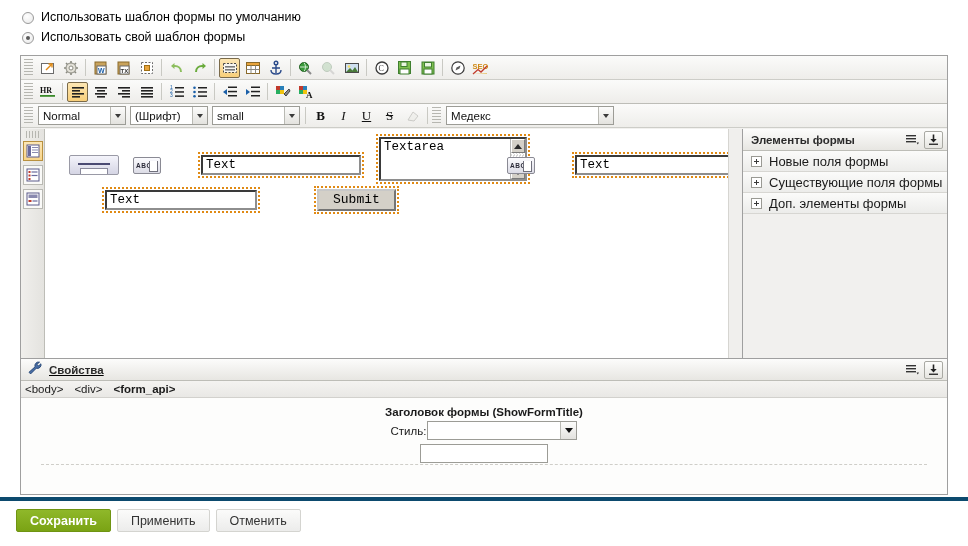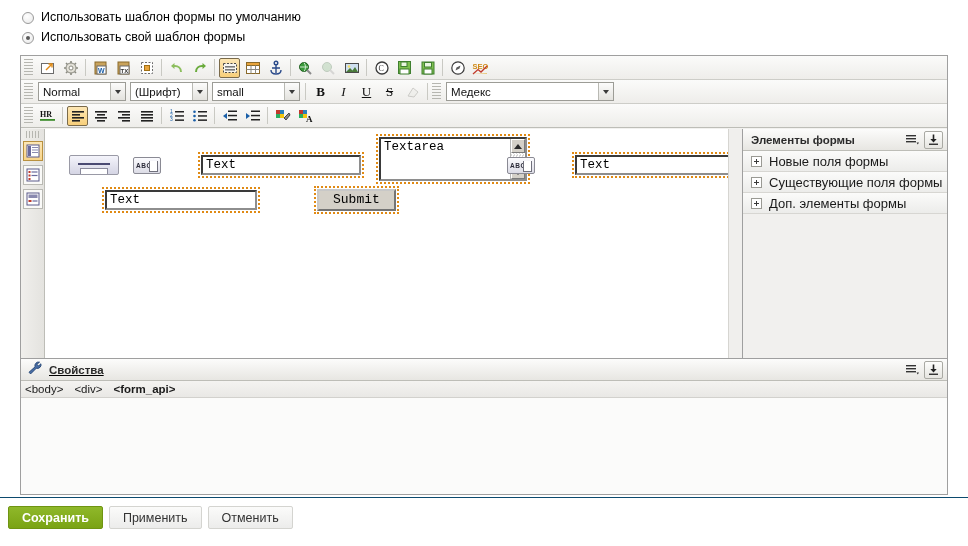--- a/index.html
+++ b/index.html
@@ -257,21 +257,21 @@
     margin: 0 auto; display: block;
   }
   .pr-divider {
     position: absolute; left: 20px; right: 20px; top: 66px;
     border-top: 1px dashed #cfcec9;
   }
 
   
   .bottom {
     position: absolute; left: 0; top: 497px; right: 0; bottom: 0;
-    background: #ffffff; border-top: 1px solid #0c4a6e;
+    background: #ffffff; border-top: 4px solid #0c4a6e; padding-left: 8px;
   }
   .btns { display: flex; align-items: center; padding: 8px 0 0 8px; gap: 6px; }
   .btn {
     height: 23px; padding: 0 13px;
     display: flex; align-items: center; justify-content: center;
     font-size: 12.5px; font-weight: bold; cursor: pointer;
     border-radius: 2px;
   }
   .btn-primary {
     background: linear-gradient(to bottom,#8fb82a,#7aa314);
@@ -424,20 +424,140 @@
       </span>
       <span class="tbtn">
         <svg width="17" height="16" viewBox="0 0 17 16">
             <text x="0.5" y="8.5" font-size="7.5" font-weight="bold" fill="#d08a16" font-family="'Liberation Sans',sans-serif">SEO</text>
             <path d="M1 14 L6 9.5 L9 12 L15 6" fill="none" stroke="#c0392b" stroke-width="1.3"></path>
             <path d="M1 14 H15 V13 Z" fill="#e8c87a"></path>
           </svg>
       </span>
     </div>
 
+    <div class="tb-row" style="border-bottom:1px solid #bdbdb7;">
+      <span class="grip"></span>
+      <span class="tbtn">
+        <svg width="18" height="16" viewBox="0 0 18 16">
+            <text x="1" y="9" font-size="8" font-weight="bold" fill="#111" font-family="'Liberation Serif',serif">HR</text>
+            <rect x="1" y="11" width="15" height="1.8" fill="#3a8a2a"></rect>
+          </svg>
+      </span>
+      <span class="sep"></span>
+      <span class="tbtn active">
+        <svg width="16" height="16" viewBox="0 0 16 16">
+            <g fill="#222">
+              <rect x="2" y="3" width="12" height="1.6"></rect>
+              <rect x="2" y="6" width="8" height="1.6"></rect>
+              <rect x="2" y="9" width="12" height="1.6"></rect>
+              <rect x="2" y="12" width="8" height="1.6"></rect>
+            </g>
+          </svg>
+      </span>
+      <span class="tbtn">
+        <svg width="16" height="16" viewBox="0 0 16 16">
+            <g fill="#222">
+              <rect x="2" y="3" width="12" height="1.6"></rect>
+              <rect x="4" y="6" width="8" height="1.6"></rect>
+              <rect x="2" y="9" width="12" height="1.6"></rect>
+              <rect x="4" y="12" width="8" height="1.6"></rect>
+            </g>
+          </svg>
+      </span>
+      <span class="tbtn">
+        <svg width="16" height="16" viewBox="0 0 16 16">
+            <g fill="#222">
+              <rect x="2" y="3" width="12" height="1.6"></rect>
+              <rect x="6" y="6" width="8" height="1.6"></rect>
+              <rect x="2" y="9" width="12" height="1.6"></rect>
+              <rect x="6" y="12" width="8" height="1.6"></rect>
+            </g>
+          </svg>
+      </span>
+      <span class="tbtn">
+        <svg width="16" height="16" viewBox="0 0 16 16">
+            <g fill="#222">
+              <rect x="2" y="3" width="12" height="1.6"></rect>
+              <rect x="2" y="6" width="12" height="1.6"></rect>
+              <rect x="2" y="9" width="12" height="1.6"></rect>
+              <rect x="2" y="12" width="12" height="1.6"></rect>
+            </g>
+          </svg>
+      </span>
+      <span class="sep"></span>
+      <span class="tbtn">
+        <svg width="16" height="16" viewBox="0 0 16 16">
+            <g fill="#222">
+              <rect x="6" y="3" width="9" height="1.5"></rect>
+              <rect x="6" y="7.2" width="9" height="1.5"></rect>
+              <rect x="6" y="11.4" width="9" height="1.5"></rect>
+            </g>
+            <g fill="#1a5fa8" font-size="5" font-family="'Liberation Sans',sans-serif">
+              <text x="1" y="5">1</text>
+              <text x="1" y="9.2">2</text>
+              <text x="1" y="13.4">3</text>
+            </g>
+          </svg>
+      </span>
+      <span class="tbtn">
+        <svg width="16" height="16" viewBox="0 0 16 16">
+            <g fill="#222">
+              <rect x="6" y="3" width="9" height="1.5"></rect>
+              <rect x="6" y="7.2" width="9" height="1.5"></rect>
+              <rect x="6" y="11.4" width="9" height="1.5"></rect>
+            </g>
+            <g fill="#1a5fa8">
+              <circle cx="2.5" cy="3.8" r="1.3"></circle>
+              <circle cx="2.5" cy="8" r="1.3"></circle>
+              <circle cx="2.5" cy="12.2" r="1.3"></circle>
+            </g>
+          </svg>
+      </span>
+      <span class="sep"></span>
+      <span class="tbtn">
+        <svg width="16" height="16" viewBox="0 0 16 16">
+            <g fill="#222">
+              <rect x="6" y="2.5" width="9" height="1.5"></rect>
+              <rect x="6" y="6.8" width="9" height="1.5"></rect>
+              <rect x="6" y="11" width="9" height="1.5"></rect>
+            </g>
+            <path d="M5 5 L1 8 L5 11 Z" fill="#1a5fa8"></path>
+          </svg>
+      </span>
+      <span class="tbtn">
+        <svg width="16" height="16" viewBox="0 0 16 16">
+            <g fill="#222">
+              <rect x="6" y="2.5" width="9" height="1.5"></rect>
+              <rect x="6" y="6.8" width="9" height="1.5"></rect>
+              <rect x="6" y="11" width="9" height="1.5"></rect>
+            </g>
+            <path d="M1 5 L5 8 L1 11 Z" fill="#1a5fa8"></path>
+          </svg>
+      </span>
+      <span class="sep"></span>
+      <span class="tbtn">
+        <svg width="16" height="16" viewBox="0 0 16 16">
+            <rect x="1" y="2" width="4" height="4" fill="#c0392b"></rect>
+            <rect x="5" y="2" width="4" height="4" fill="#2980b9"></rect>
+            <rect x="1" y="6" width="4" height="4" fill="#27ae60"></rect>
+            <rect x="5" y="6" width="4" height="4" fill="#f1c40f"></rect>
+            <path d="M9 10 L14 5 L15 7 L11 12 Z" fill="#888" stroke="#444"></path>
+          </svg>
+      </span>
+      <span class="tbtn">
+        <svg width="16" height="16" viewBox="0 0 16 16">
+            <rect x="1" y="2" width="4" height="4" fill="#c0392b"></rect>
+            <rect x="5" y="2" width="4" height="4" fill="#2980b9"></rect>
+            <rect x="1" y="6" width="4" height="4" fill="#27ae60"></rect>
+            <rect x="5" y="6" width="4" height="4" fill="#f1c40f"></rect>
+            <text x="8" y="14" font-size="9" font-weight="bold" fill="#111" font-family="'Liberation Serif',serif">A</text>
+          </svg>
+      </span>
+    </div>
+
     <div class="tb-row">
       <span class="grip"></span>
       <span class="selwrap sel-normal">
         <span class="val">Normal</span>
         <span class="arrow">
             <i></i>
           </span>
       </span>
       <span class="selwrap sel-font">
         <span class="val">(Шрифт)</span>
@@ -469,140 +589,20 @@
             <path d="M3 12 L8 4 L13 8 L9 13 Z" fill="#e9e9e4" stroke="#8a8a84"></path>
           </svg>
       </span>
       <span class="sep"></span>
       <span class="grip"></span>
       <span class="selwrap sel-site">
         <span class="val">Медекс</span>
         <span class="arrow">
             <i></i>
           </span>
-      </span>
-    </div>
-
-    <div class="tb-row" style="border-bottom:1px solid #bdbdb7;">
-      <span class="grip"></span>
-      <span class="tbtn">
-        <svg width="18" height="16" viewBox="0 0 18 16">
-            <text x="1" y="9" font-size="8" font-weight="bold" fill="#111" font-family="'Liberation Serif',serif">HR</text>
-            <rect x="1" y="11" width="15" height="1.8" fill="#3a8a2a"></rect>
-          </svg>
-      </span>
-      <span class="sep"></span>
-      <span class="tbtn active">
-        <svg width="16" height="16" viewBox="0 0 16 16">
-            <g fill="#222">
-              <rect x="2" y="3" width="12" height="1.6"></rect>
-              <rect x="2" y="6" width="8" height="1.6"></rect>
-              <rect x="2" y="9" width="12" height="1.6"></rect>
-              <rect x="2" y="12" width="8" height="1.6"></rect>
-            </g>
-          </svg>
-      </span>
-      <span class="tbtn">
-        <svg width="16" height="16" viewBox="0 0 16 16">
-            <g fill="#222">
-              <rect x="2" y="3" width="12" height="1.6"></rect>
-              <rect x="4" y="6" width="8" height="1.6"></rect>
-              <rect x="2" y="9" width="12" height="1.6"></rect>
-              <rect x="4" y="12" width="8" height="1.6"></rect>
-            </g>
-          </svg>
-      </span>
-      <span class="tbtn">
-        <svg width="16" height="16" viewBox="0 0 16 16">
-            <g fill="#222">
-              <rect x="2" y="3" width="12" height="1.6"></rect>
-              <rect x="6" y="6" width="8" height="1.6"></rect>
-              <rect x="2" y="9" width="12" height="1.6"></rect>
-              <rect x="6" y="12" width="8" height="1.6"></rect>
-            </g>
-          </svg>
-      </span>
-      <span class="tbtn">
-        <svg width="16" height="16" viewBox="0 0 16 16">
-            <g fill="#222">
-              <rect x="2" y="3" width="12" height="1.6"></rect>
-              <rect x="2" y="6" width="12" height="1.6"></rect>
-              <rect x="2" y="9" width="12" height="1.6"></rect>
-              <rect x="2" y="12" width="12" height="1.6"></rect>
-            </g>
-          </svg>
-      </span>
-      <span class="sep"></span>
-      <span class="tbtn">
-        <svg width="16" height="16" viewBox="0 0 16 16">
-            <g fill="#222">
-              <rect x="6" y="3" width="9" height="1.5"></rect>
-              <rect x="6" y="7.2" width="9" height="1.5"></rect>
-              <rect x="6" y="11.4" width="9" height="1.5"></rect>
-            </g>
-            <g fill="#1a5fa8" font-size="5" font-family="'Liberation Sans',sans-serif">
-              <text x="1" y="5">1</text>
-              <text x="1" y="9.2">2</text>
-              <text x="1" y="13.4">3</text>
-            </g>
-          </svg>
-      </span>
-      <span class="tbtn">
-        <svg width="16" height="16" viewBox="0 0 16 16">
-            <g fill="#222">
-              <rect x="6" y="3" width="9" height="1.5"></rect>
-              <rect x="6" y="7.2" width="9" height="1.5"></rect>
-              <rect x="6" y="11.4" width="9" height="1.5"></rect>
-            </g>
-            <g fill="#1a5fa8">
-              <circle cx="2.5" cy="3.8" r="1.3"></circle>
-              <circle cx="2.5" cy="8" r="1.3"></circle>
-              <circle cx="2.5" cy="12.2" r="1.3"></circle>
-            </g>
-          </svg>
-      </span>
-      <span class="sep"></span>
-      <span class="tbtn">
-        <svg width="16" height="16" viewBox="0 0 16 16">
-            <g fill="#222">
-              <rect x="6" y="2.5" width="9" height="1.5"></rect>
-              <rect x="6" y="6.8" width="9" height="1.5"></rect>
-              <rect x="6" y="11" width="9" height="1.5"></rect>
-            </g>
-            <path d="M5 5 L1 8 L5 11 Z" fill="#1a5fa8"></path>
-          </svg>
-      </span>
-      <span class="tbtn">
-        <svg width="16" height="16" viewBox="0 0 16 16">
-            <g fill="#222">
-              <rect x="6" y="2.5" width="9" height="1.5"></rect>
-              <rect x="6" y="6.8" width="9" height="1.5"></rect>
-              <rect x="6" y="11" width="9" height="1.5"></rect>
-            </g>
-            <path d="M1 5 L5 8 L1 11 Z" fill="#1a5fa8"></path>
-          </svg>
-      </span>
-      <span class="sep"></span>
-      <span class="tbtn">
-        <svg width="16" height="16" viewBox="0 0 16 16">
-            <rect x="1" y="2" width="4" height="4" fill="#c0392b"></rect>
-            <rect x="5" y="2" width="4" height="4" fill="#2980b9"></rect>
-            <rect x="1" y="6" width="4" height="4" fill="#27ae60"></rect>
-            <rect x="5" y="6" width="4" height="4" fill="#f1c40f"></rect>
-            <path d="M9 10 L14 5 L15 7 L11 12 Z" fill="#888" stroke="#444"></path>
-          </svg>
-      </span>
-      <span class="tbtn">
-        <svg width="16" height="16" viewBox="0 0 16 16">
-            <rect x="1" y="2" width="4" height="4" fill="#c0392b"></rect>
-            <rect x="5" y="2" width="4" height="4" fill="#2980b9"></rect>
-            <rect x="1" y="6" width="4" height="4" fill="#27ae60"></rect>
-            <rect x="5" y="6" width="4" height="4" fill="#f1c40f"></rect>
-            <text x="8" y="14" font-size="9" font-weight="bold" fill="#111" font-family="'Liberation Serif',serif">A</text>
-          </svg>
       </span>
     </div>
 
     <div class="ed-body">
 
       <div class="vbar">
         <span class="vgrip"></span>
         <span class="vbtn active">
           <svg width="14" height="14" viewBox="0 0 14 14">
               <rect x="1" y="1" width="12" height="12" fill="#fff" stroke="#5a5a8a"></rect>
@@ -746,20 +746,34 @@
             </svg>
         </span>
       </div>
 
       <div class="pr-crumbs">
         <span>&lt;body&gt;</span>
         <span>&lt;div&gt;</span>
         <span class="cur">&lt;form_api&gt;</span>
       </div>
 
+      <div class="pr-body">
+        <div class="pr-caption">Заголовок формы (ShowFormTitle)</div>
+        <div class="pr-field-row">
+          <span class="pr-lab">Стиль:</span>
+          <span class="pr-sel">
+            <span class="v"></span>
+            <span class="a">
+                <i></i>
+              </span>
+          </span>
+        </div>
+        <input class="pr-input2" type="text" value="" style="">
+        <div class="pr-divider"></div>
+      </div>
     </div>
 
   </div>
 
   <div class="bottom">
     <div class="btns">
       <span class="btn btn-primary">Сохранить</span>
       <span class="btn btn-default">Применить</span>
       <span class="btn btn-default">Отменить</span>
     </div>

